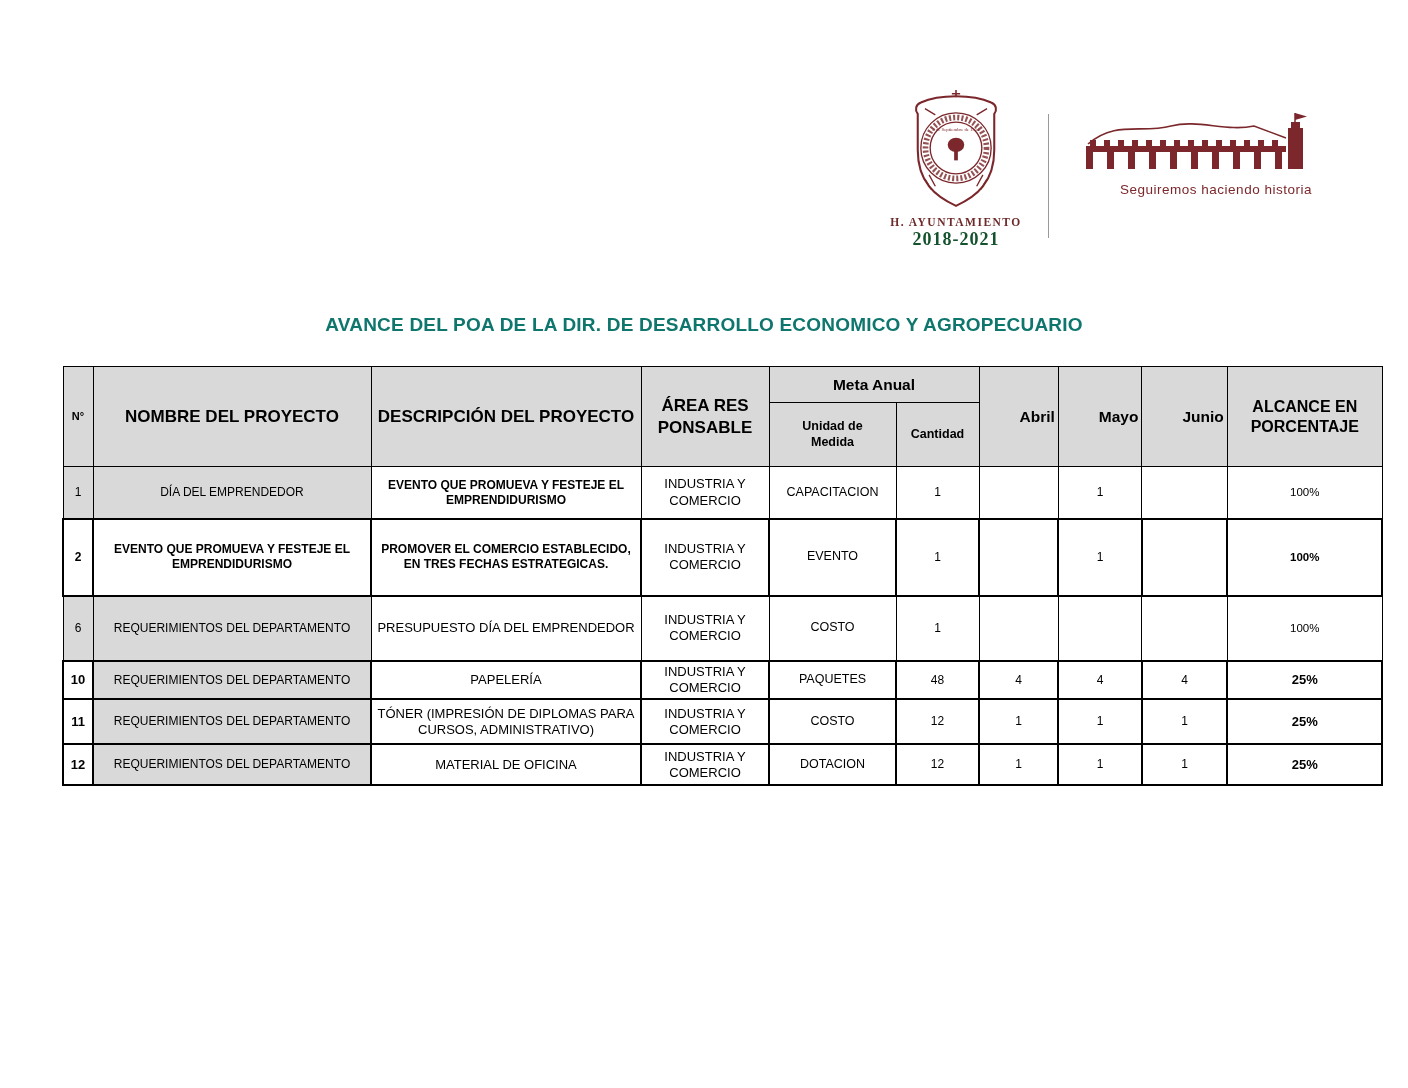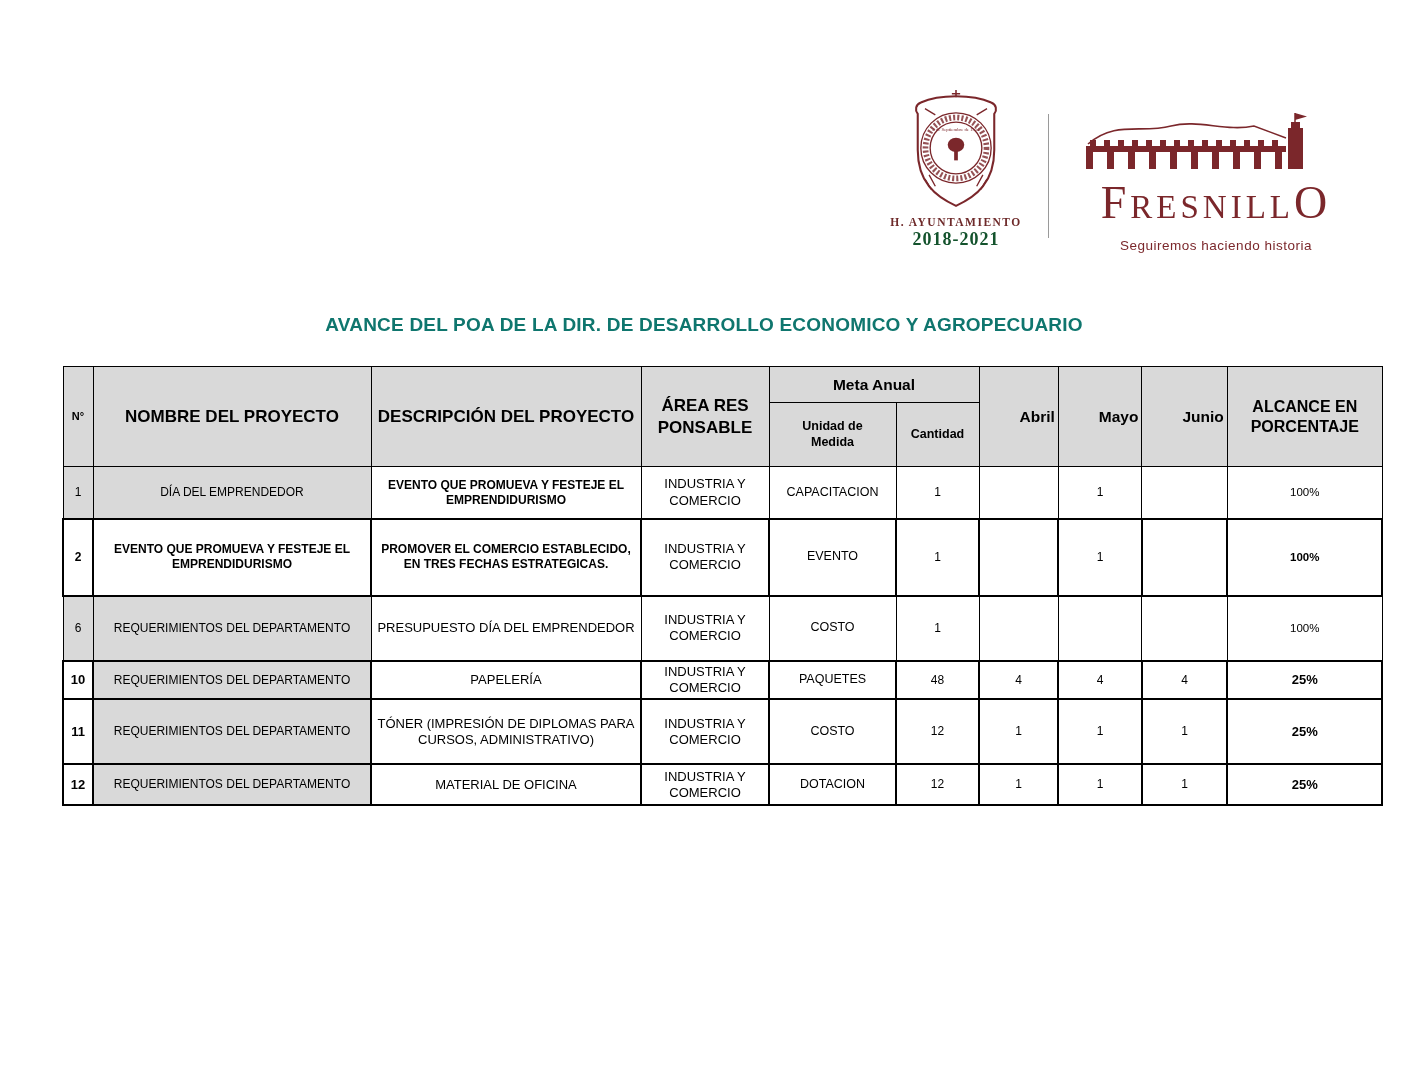--- a/index.html
+++ b/index.html
@@ -42,21 +42,21 @@
 
   
   table.poa { position:absolute; left:62px; top:366px; border-collapse:collapse; table-layout:fixed; }
   .poa th, .poa td {
     border:1px solid #000; text-align:center; vertical-align:middle;
     padding:2px 3px; overflow:hidden; line-height:1.25;
   }
   .poa thead th { background:#d9d9d9; font-weight:bold; }
   tr.h1 { height:36px; } tr.h2 { height:42px; }
   tr.r0 { height:52px; } tr.r1 { height:77px; } tr.r2 { height:65px; }
-  tr.r3 { height:33px; } tr.r4 { height:65px; } tr.r5 { height:41px; }
+  tr.r3 { height:33px; } tr.r4 { height:45px; } tr.r5 { height:41px; }
   tr.thick td { border-width:2px; }
 
   th.h-num { font-size:11px; }
   th.h-main { font-size:17px; }
   th.h-area { font-size:17px; word-break:break-all; padding:8px 16px; }
   th.h-meta { font-size:15.5px; }
   th.h-sub  { font-size:12.5px; padding:16px 18px; }
   th.h-sub2 { font-size:12.5px; }
   th.h-month { font-size:15.5px;padding-left:40px; }
   th.h-alcance { font-size:16px; }
@@ -135,21 +135,20 @@
         <rect x="126" y="40" width="7" height="17"></rect>
           <rect x="147" y="40" width="7" height="17"></rect>
         <rect x="168" y="40" width="7" height="17"></rect>
           <rect x="189" y="40" width="7" height="17"></rect>
         <rect x="202" y="16" width="15" height="41"></rect>
         <rect x="205" y="10" width="9" height="6"></rect>
         <polygon points="209,1 221,4.5 209,8"></polygon>
       </g>
       <line x1="209" y1="1" x2="209" y2="10" stroke="#7b272b" stroke-width="1.5"></line>
     </svg>
-    <div class="fres-name"><span class="big">F</span><span class="mid">RESNILL</span><span class="big">O</span></div>
     <div class="fres-tagline">Seguiremos haciendo historia</div>
   </div>
 
   <div class="doc-title">AVANCE DEL POA DE LA DIR. DE DESARROLLO ECONOMICO Y AGROPECUARIO</div>
 
   <table class="poa">
     <colgroup>
       <col style="width:30px">
         <col style="width:278px">
         <col style="width:270px">

